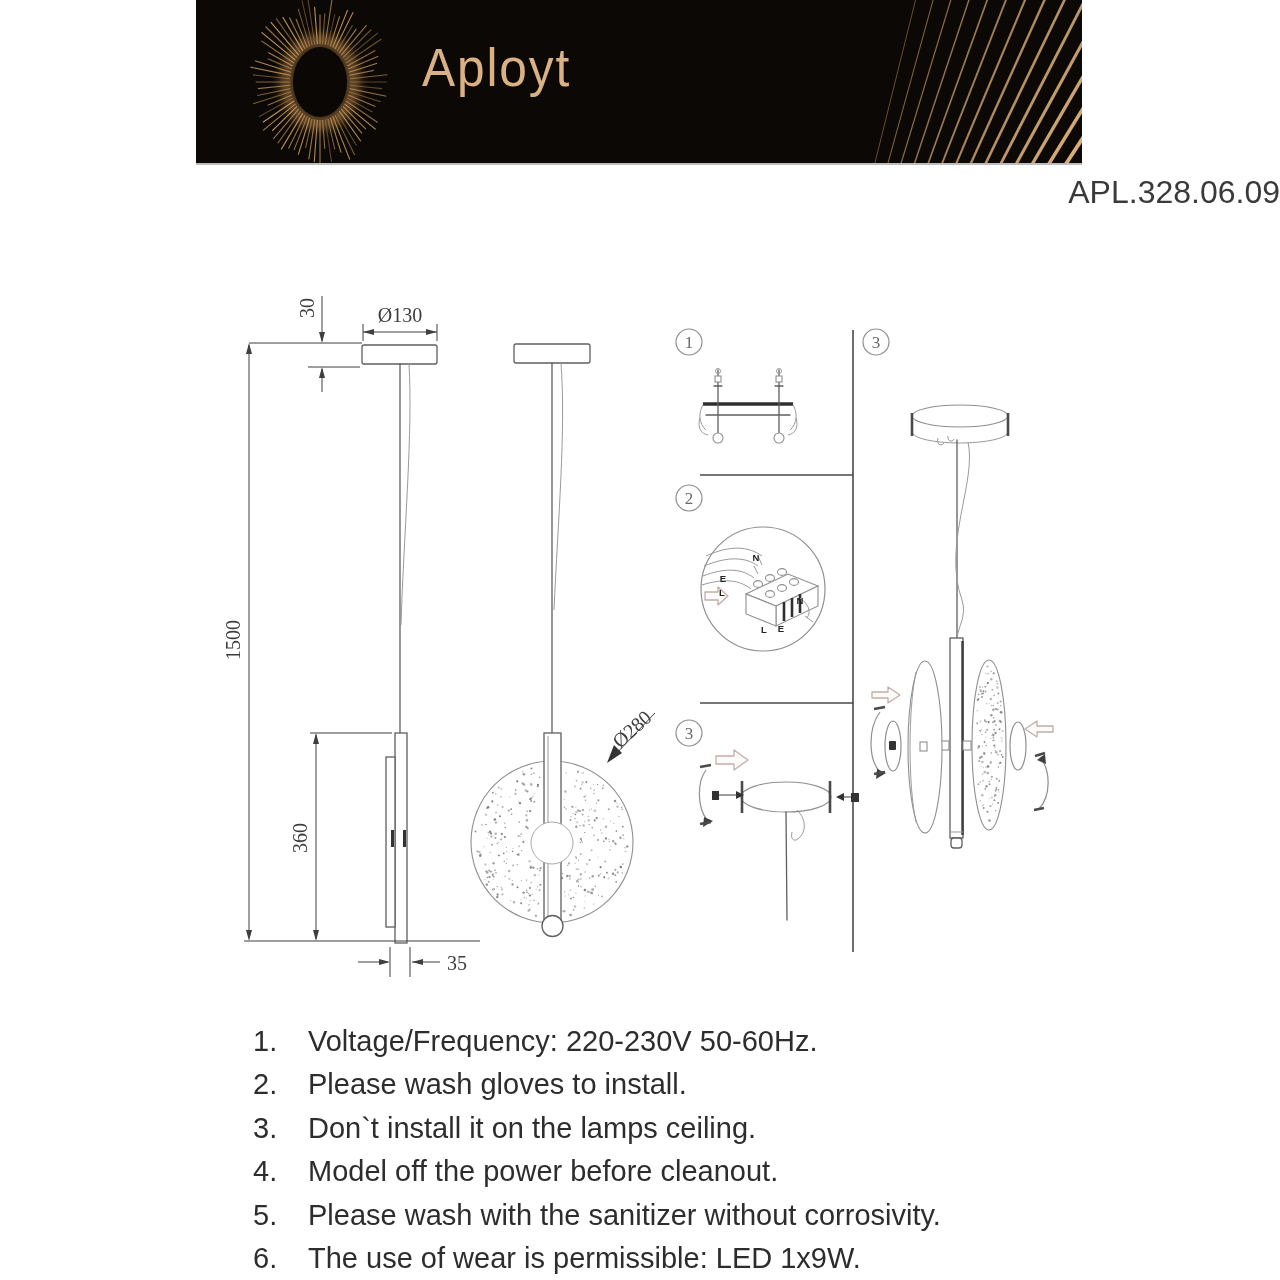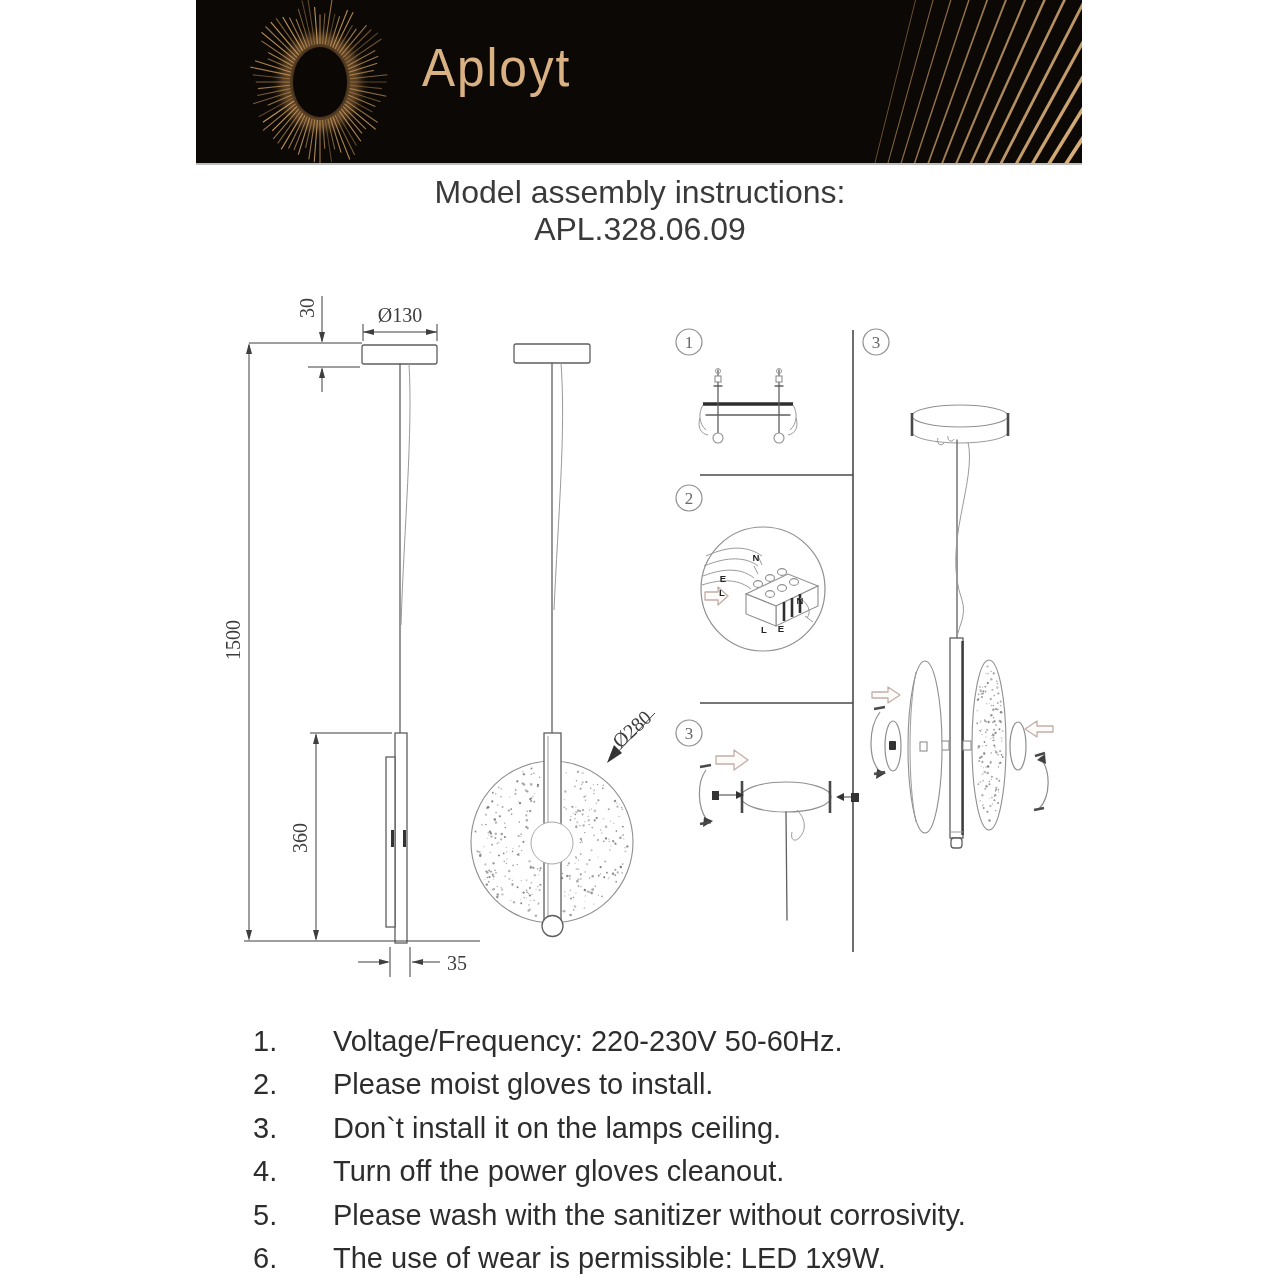--- a/index.html
+++ b/index.html
@@ -11,21 +11,21 @@
           background:#0b0805;border-bottom:2px solid #bdbdbd;}
   .banner svg{position:absolute;left:0;top:0;}
   .brand{position:absolute;left:226px;top:40px;font-size:54px;line-height:1;
          color:#d9b183;letter-spacing:2px;font-weight:400;
          font-family:"Liberation Sans",sans-serif;transform:scaleX(.92);transform-origin:left;}
 
   
   .title-block{position:absolute;left:0;top:174px;width:1280px;text-align:center;
                color:#3a3a3a;}
   .title-main{font-size:32px;line-height:37px;}
-  .title-model{font-size:32px;line-height:37px;}
+  .title-model{font-size:32px;line-height:37px;text-align:right;}
 
   
   .drawing{position:absolute;left:0;top:0;width:1280px;height:1280px;}
   .ln{stroke:#5f5f5f;stroke-width:1.3;fill:none;stroke-linecap:round;}
   .lt{stroke:#9a9a9a;stroke-width:1;fill:none;}
   .fw{fill:#ffffff;stroke:#5f5f5f;stroke-width:1.3;}
   .fwl{fill:#ffffff;stroke:#8f8f8f;stroke-width:1.1;}
   .dm{stroke:#3f3f3f;stroke-width:1;fill:none;}
   .ah{fill:#3f3f3f;stroke:none;}
   .dk{fill:#333;stroke:none;}
@@ -34,21 +34,21 @@
   .tick{stroke:#4a4a4a;stroke-width:2.6;}
   .dim-label{font-family:"Liberation Serif",serif;font-size:20px;fill:#3d3d3d;}
   .step-label{font-family:"Liberation Serif",serif;font-size:17px;fill:#6a6a6a;}
   .wire-label{font-family:"Liberation Sans",sans-serif;font-size:9.5px;font-weight:bold;fill:#222;}
   .speck{fill:#7d7d7d;stroke:none;}
 
   
   .instructions{position:absolute;left:253px;top:1020px;width:860px;color:#2d2d2d;}
   .inst-row{display:flex;font-size:29px;line-height:43.4px;}
   .inst-num{width:55px;flex:0 0 55px;}
-  .inst-text{flex:1;margin-left:25px;}
+  .inst-text{flex:1;}
 </style>
 </head>
 <body>
 
 <div class="page">
 
   <header class="banner">
     <svg width="886" height="163" viewBox="0 0 886 163">
       <defs>
         <filter id="soft" x="-50%" y="-50%" width="200%" height="200%">
@@ -147,21 +147,20 @@
           <line x1="785.3" y1="273.8" x2="1031.6" y2="-126.6" stroke="rgb(210,169,116)" stroke-width="3.52"></line>
           <line x1="794.6" y1="279.6" x2="1051.1" y2="-114.2" stroke="rgb(217,175,121)" stroke-width="3.75"></line>
           <line x1="803.8" y1="285.8" x2="1070.2" y2="-101.4" stroke="rgb(224,181,126)" stroke-width="3.97"></line>
           <line x1="812.7" y1="292.1" x2="1089.0" y2="-88.1" stroke="rgb(231,187,131)" stroke-width="4.20"></line>
         </g>
     </svg>
     <div class="brand">Aployt</div>
   </header>
 
   <div class="title-block">
-    <div class="title-main">Model assembly instructions:</div>
     <div class="title-model">APL.328.06.09</div>
   </div>
 
   <svg class="drawing" viewBox="0 0 1280 1280">
 
     <g>
       <rect class="fw" x="362" y="345" width="75" height="19" rx="2"></rect>
       <line class="ln" x1="400" y1="364" x2="400" y2="733"></line>
       <path class="lt" d="M409,364 C413,430 404,530 401,625"></path>
       <rect class="fw" x="395" y="733" width="12" height="210"></rect>
@@ -841,29 +840,29 @@
     </g>
   </svg>
 
   <div class="instructions">
     <div class="inst-row">
       <span class="inst-num">1.</span>
       <span class="inst-text">Voltage/Frequency: 220-230V 50-60Hz.</span>
     </div>
     <div class="inst-row">
       <span class="inst-num">2.</span>
-      <span class="inst-text">Please moist gloves to install.</span>
+      <span class="inst-text">Please wash gloves to install.</span>
     </div>
     <div class="inst-row">
       <span class="inst-num">3.</span>
       <span class="inst-text">Don`t install it on the lamps ceiling.</span>
     </div>
     <div class="inst-row">
       <span class="inst-num">4.</span>
-      <span class="inst-text">Turn off the power gloves cleanout.</span>
+      <span class="inst-text">Model off the power before cleanout.</span>
     </div>
     <div class="inst-row">
       <span class="inst-num">5.</span>
       <span class="inst-text">Please wash with the sanitizer without corrosivity.</span>
     </div>
     <div class="inst-row">
       <span class="inst-num">6.</span>
       <span class="inst-text">The use of wear is permissible: LED 1x9W.</span>
     </div>
   </div>

